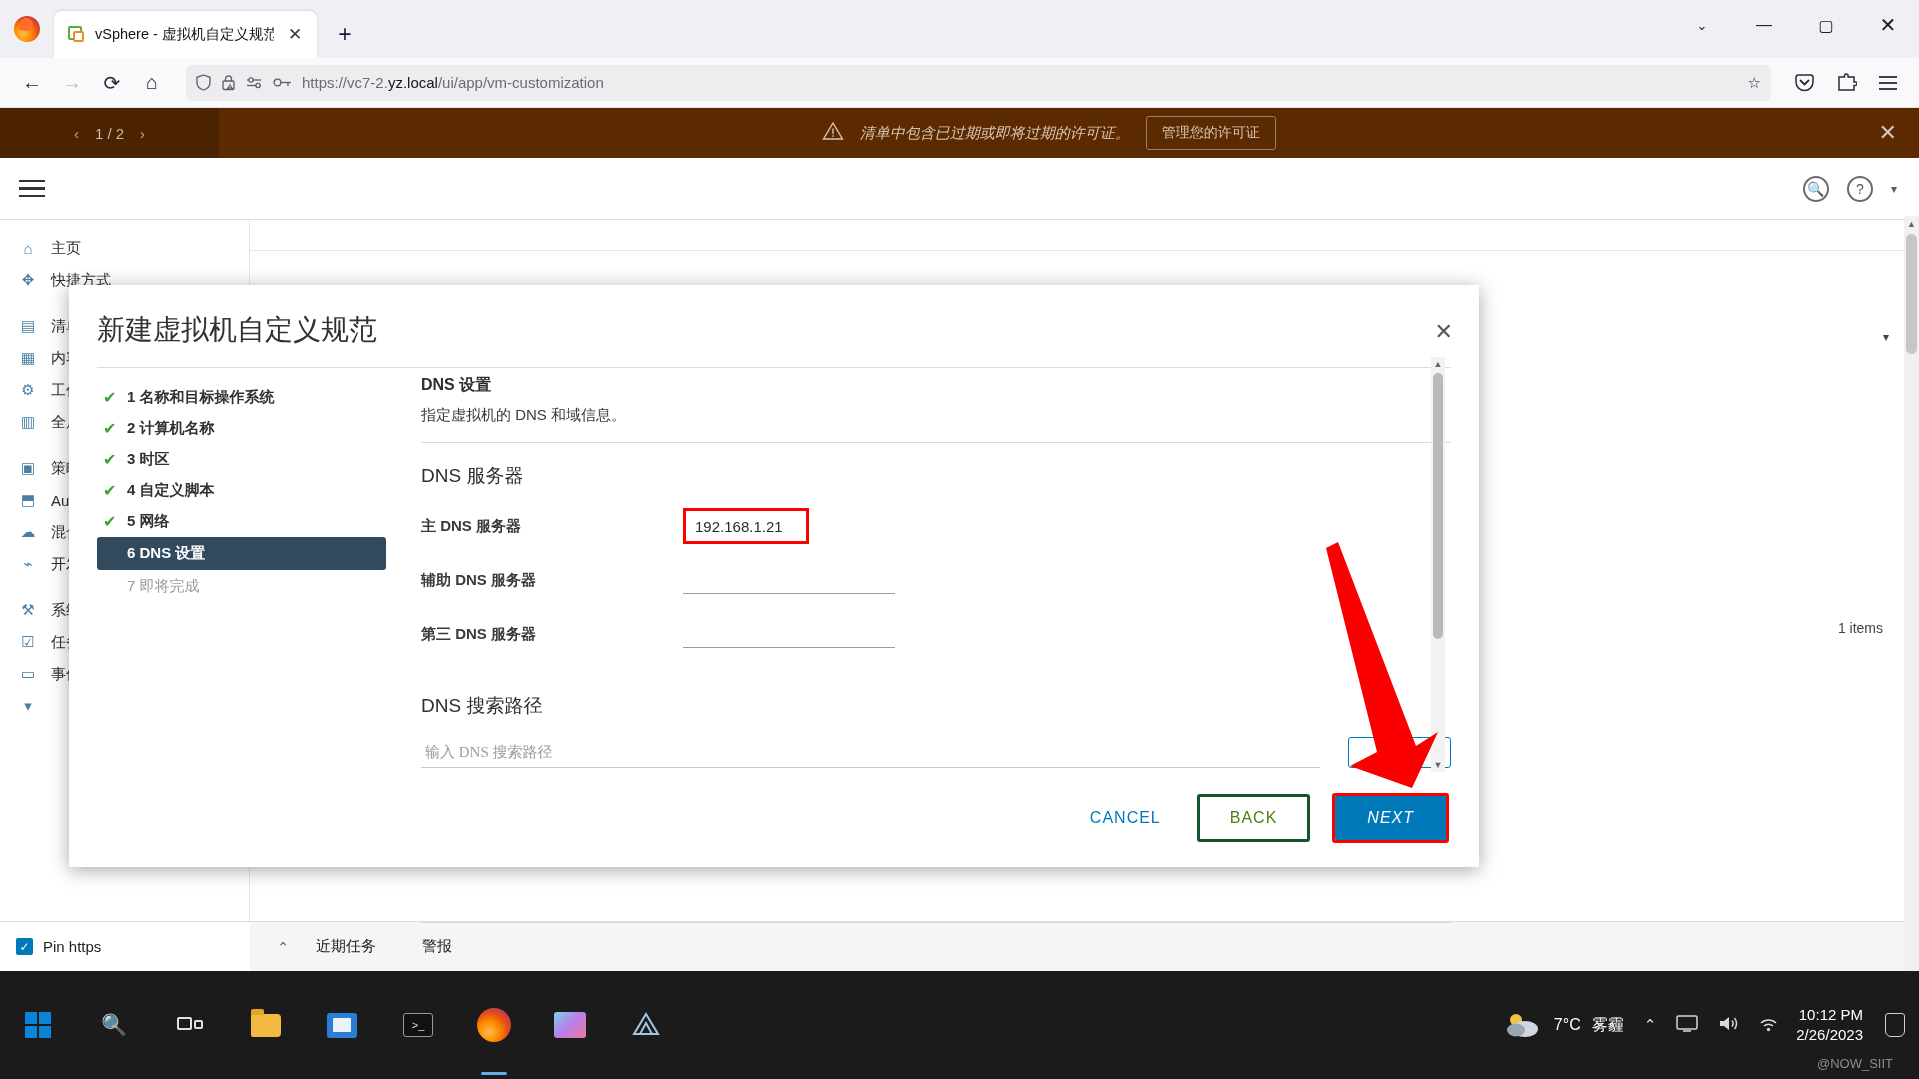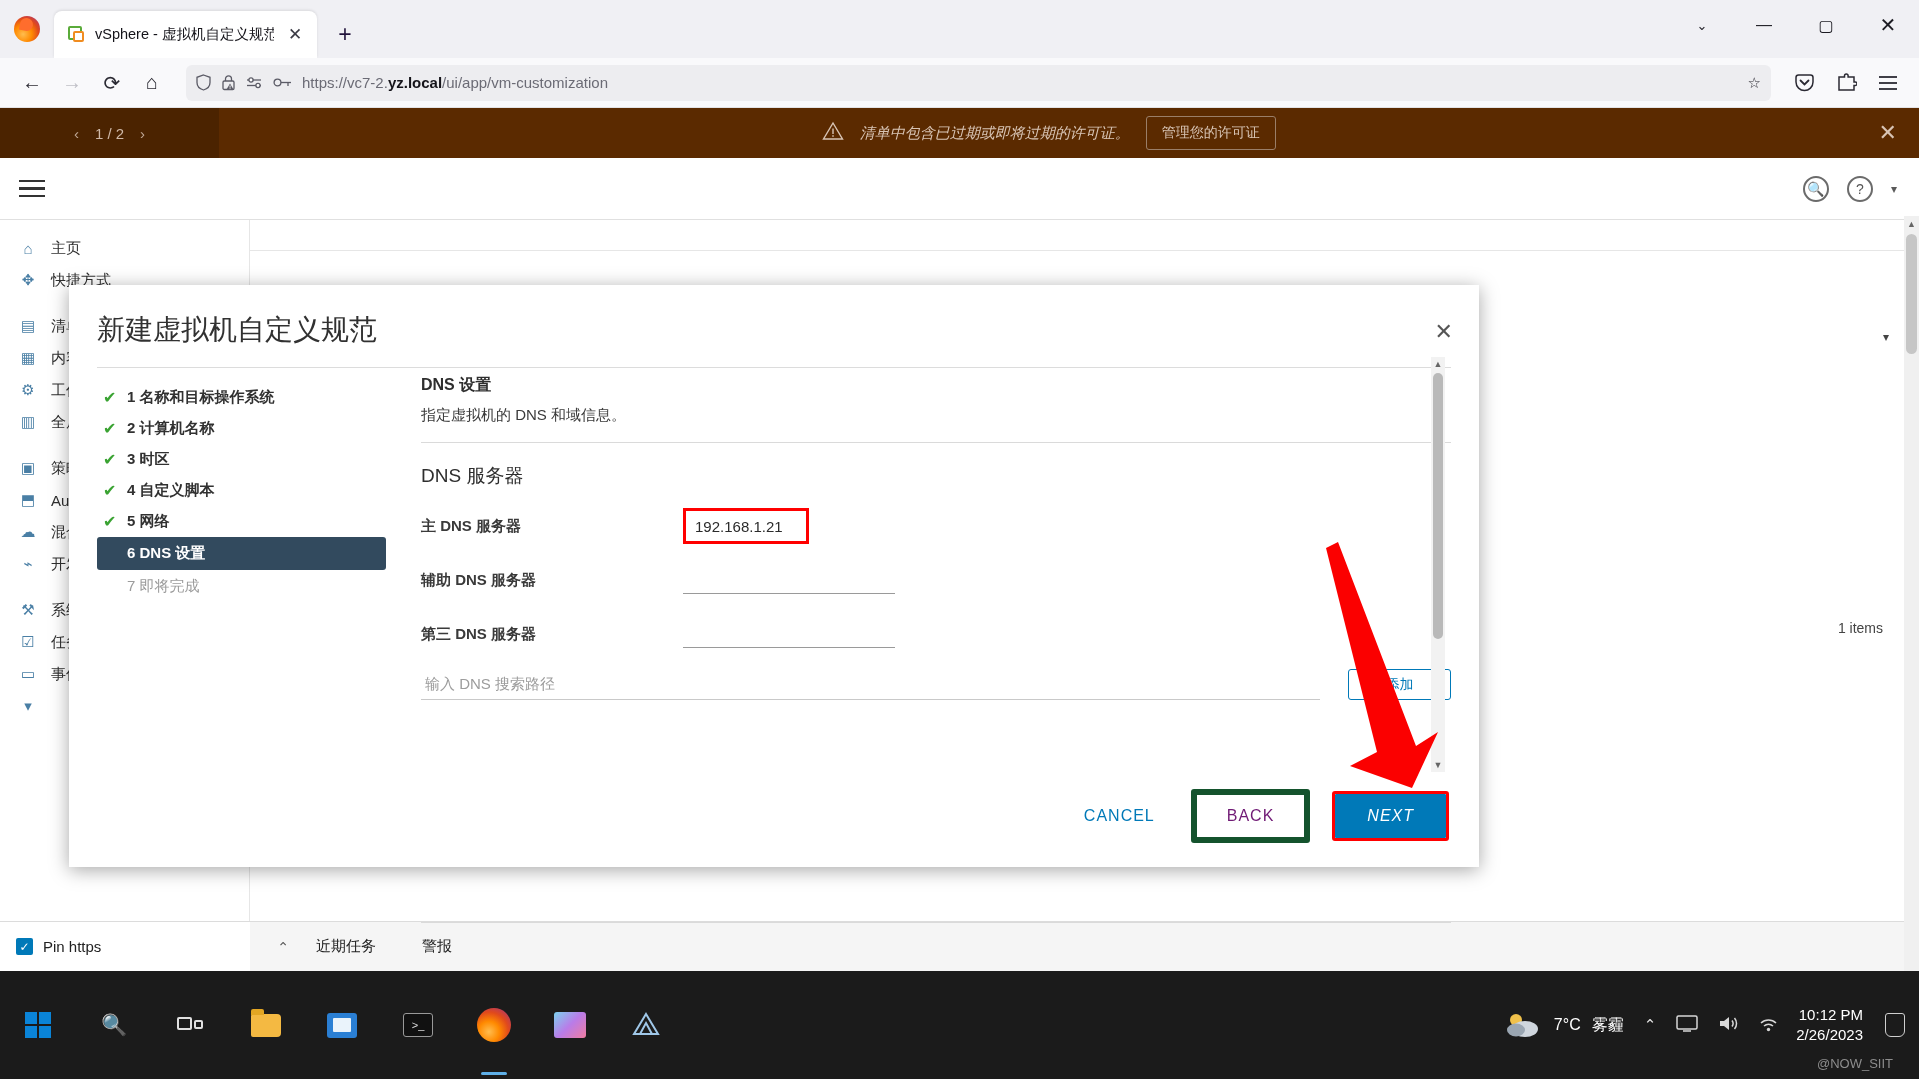--- a/index.html
+++ b/index.html
@@ -76,21 +76,21 @@
     width: 40px; height: 34px; display: flex; align-items: center; justify-content: center;
     color: #2b2a33; font-size: 20px; border-radius: 5px;
   }
   .nav-btn.disabled { color: #bfbfc6; }
   .urlbar {
     flex: 1; height: 36px; margin: 0 14px; background: #ededf0; border-radius: 6px;
     display: flex; align-items: center; padding: 0 10px; gap: 10px;
   }
   .urlbar-icon { color: #5b5b66; font-size: 14px; display:flex; align-items:center; }
   .url-text { flex: 1; font-size: 15px; color: #6b6b75; white-space: nowrap; }
-  .url-text b { color: #15141a; font-weight: 700; }
+  .url-text b { color: #15141a; font-weight: 400; }
   .urlbar-star { color: #2b2a33; font-size: 15px; }
   .toolbar-right { display: flex; align-items: center; gap: 4px; }
   .toolbar-right .nav-btn { width: 38px; }
 
   
   .page {
     position: absolute; left: 0; top: 108px; width: 1919px; height: 863px;
     background: #fff; overflow: hidden;
   }
   .vs-banner {
@@ -197,21 +197,21 @@
   .form-underline {
     width: 212px; height: 28px; border-bottom: 1px solid #9a9a9a;
     display: flex; align-items: center; font-size: 15px; color: #2b2b2b;
     padding-left: 4px;
   }
   .form-underline.boxed {
     border: 3px solid #ff0000; border-bottom: 3px solid #ff0000; height: 36px;
     padding-left: 9px; width: 126px;
   }
   .sec-h2 { font-size: 19px; color: #2e2e2e; margin-top: 42px; font-weight: 400; }
-  .search-row { display: flex; align-items: flex-end; margin-top: 18px; }
+  .search-row { display: flex; align-items: flex-end; margin-top: 18px; font-family: Liberation Serif, serif; }
   .search-input {
     width: 900px; height: 30px; border-bottom: 1px solid #c9c9c9;
     font-size: 15px; color: #9c9c9c; padding-left: 4px; display: flex; align-items: center;
   }
   .add-btn {
     width: 103px; height: 31px; border: 1px solid #0079b8; border-radius: 3px;
     color: #0079b8; font-size: 14px; display: flex; align-items: center;
     justify-content: center; margin-left: 28px;
   }
 
@@ -224,21 +224,21 @@
   }
   .msb-up { top: 0; } .msb-down { bottom: 0; }
   .msb-thumb { position: absolute; left: 2px; top: 16px; width: 10px; height: 266px; background: #b9b9b9; border-radius: 5px; }
 
   .modal-footer-hr { position: absolute; left: 352px; top: 637px; width: 1030px; height: 1px; background: #dadada; }
   .modal-footer {
     position: absolute; right: 30px; bottom: 24px; display: flex; align-items: center; gap: 22px;
   }
   .btn-text { color: #0079b8; font-size: 16px; letter-spacing: 1px; padding: 10px 14px; }
   .btn-outline {
-    color: #701a75; font-size: 16px; letter-spacing: 1px; border: 6px solid #14532d;
+    color: #4d7c0f; font-size: 16px; letter-spacing: 1px; border: 3px solid #14532d;
     border-radius: 3px; padding: 12px 30px;
   }
   .btn-primary-wrap { border: 3px solid #ff0000; border-radius: 3px; padding: 0; }
   .btn-primary {
     background: #0079b8; color: #fff; font-size: 16px; letter-spacing: 1px;
     padding: 13px 32px; border-radius: 1px; font-style: italic;
   }
 
   .red-arrow { position: absolute; left: 1320px; top: 432px; width: 130px; height: 250px; z-index: 60; pointer-events: none; }
 
@@ -532,20 +532,21 @@
         </div>
         <div class="form-row">
           <div class="form-label">辅助 DNS 服务器</div>
           <div class="form-underline"></div>
         </div>
         <div class="form-row">
           <div class="form-label">第三 DNS 服务器</div>
           <div class="form-underline"></div>
         </div>
 
+        <div class="sec-h2">DNS 搜索路径</div>
         <div class="search-row">
           <div class="search-input">输入 DNS 搜索路径</div>
           <div class="add-btn">添加</div>
         </div>
       </div>
 
       <div class="modal-scrollbar">
         <div class="msb-up">▲</div>
         <div class="msb-thumb"></div>
         <div class="msb-down">▼</div>

